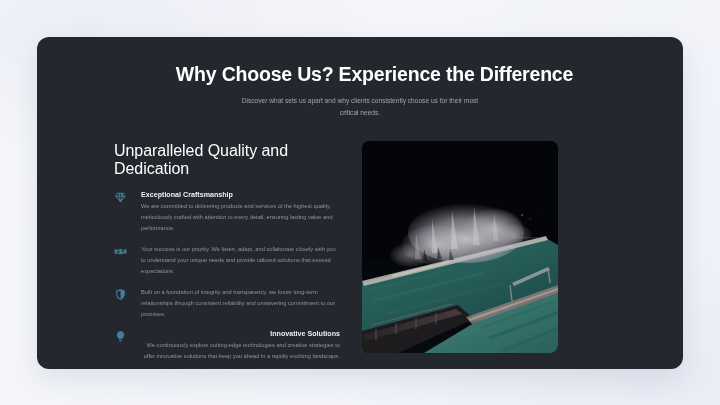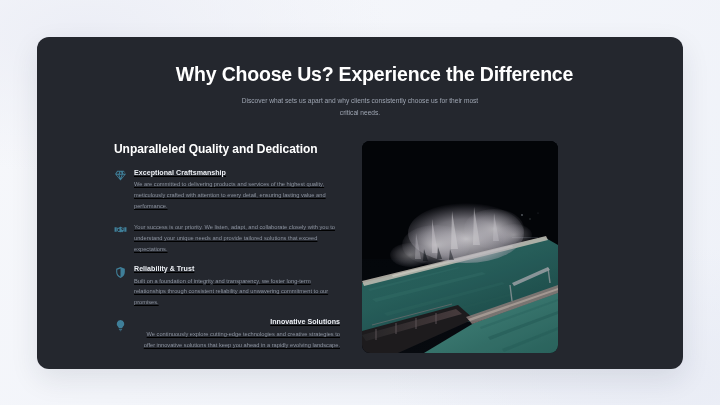--- a/index.html
+++ b/index.html
@@ -60,31 +60,30 @@
   }
 
   .col-left {
     width: 226px;
     flex: 0 0 226px;
     padding-top: 1px;
   }
 
   .section-heading {
     color: #ffffff;
-    font-size: 12px;
-    font-weight: bold;
+    font-size: 16px;
+    font-weight: normal;
     margin-bottom: 13px;
     letter-spacing: -0.05px;
   }
 
   .feature {
     display: flex;
-    gap: 7px;
+    gap: 14px;
     margin-bottom: 10px;
-    text-decoration: underline;
   }
   .feature:last-of-type { margin-bottom: 0; text-align: right; }
 
   .feature-icon {
     flex: 0 0 13px;
     width: 13px;
     height: 13px;
     margin-top: 0.5px;
     color: #3f7f99;
     display: block;
@@ -161,21 +160,20 @@
         </div>
       </div>
 
       <div class="feature">
         <span class="feature-icon">
           <svg viewBox="0 0 24 24" fill="currentColor" aria-hidden="true">
             <path d="M12 2l8 3.2v6.1c0 4.9-3.3 9.4-8 10.7-4.7-1.3-8-5.8-8-10.7V5.2L12 2zm0 2.4L6 6.7v4.6c0 3.7 2.4 7.2 6 8.4V4.4z"></path>
           </svg>
         </span>
         <div class="feature-text">
-          <div class="feature-title">Reliability &amp; Trust</div>
           <div class="feature-desc">Built on a foundation of integrity and transparency, we foster long-term relationships through consistent reliability and unwavering commitment to our promises.</div>
         </div>
       </div>
 
       <div class="feature">
         <span class="feature-icon">
           <svg viewBox="0 0 24 24" fill="currentColor" aria-hidden="true">
             <path d="M12 2a7 7 0 0 0-4.2 12.6c.6.5.9 1.1 1 1.8l.1.8h6.2l.1-.8c.1-.7.4-1.3 1-1.8A7 7 0 0 0 12 2zm-2.9 17h5.8v1.3H9.1V19zm1 2.4h3.8c-.3.9-1 1.4-1.9 1.4s-1.6-.5-1.9-1.4z"></path>
           </svg>
         </span>

